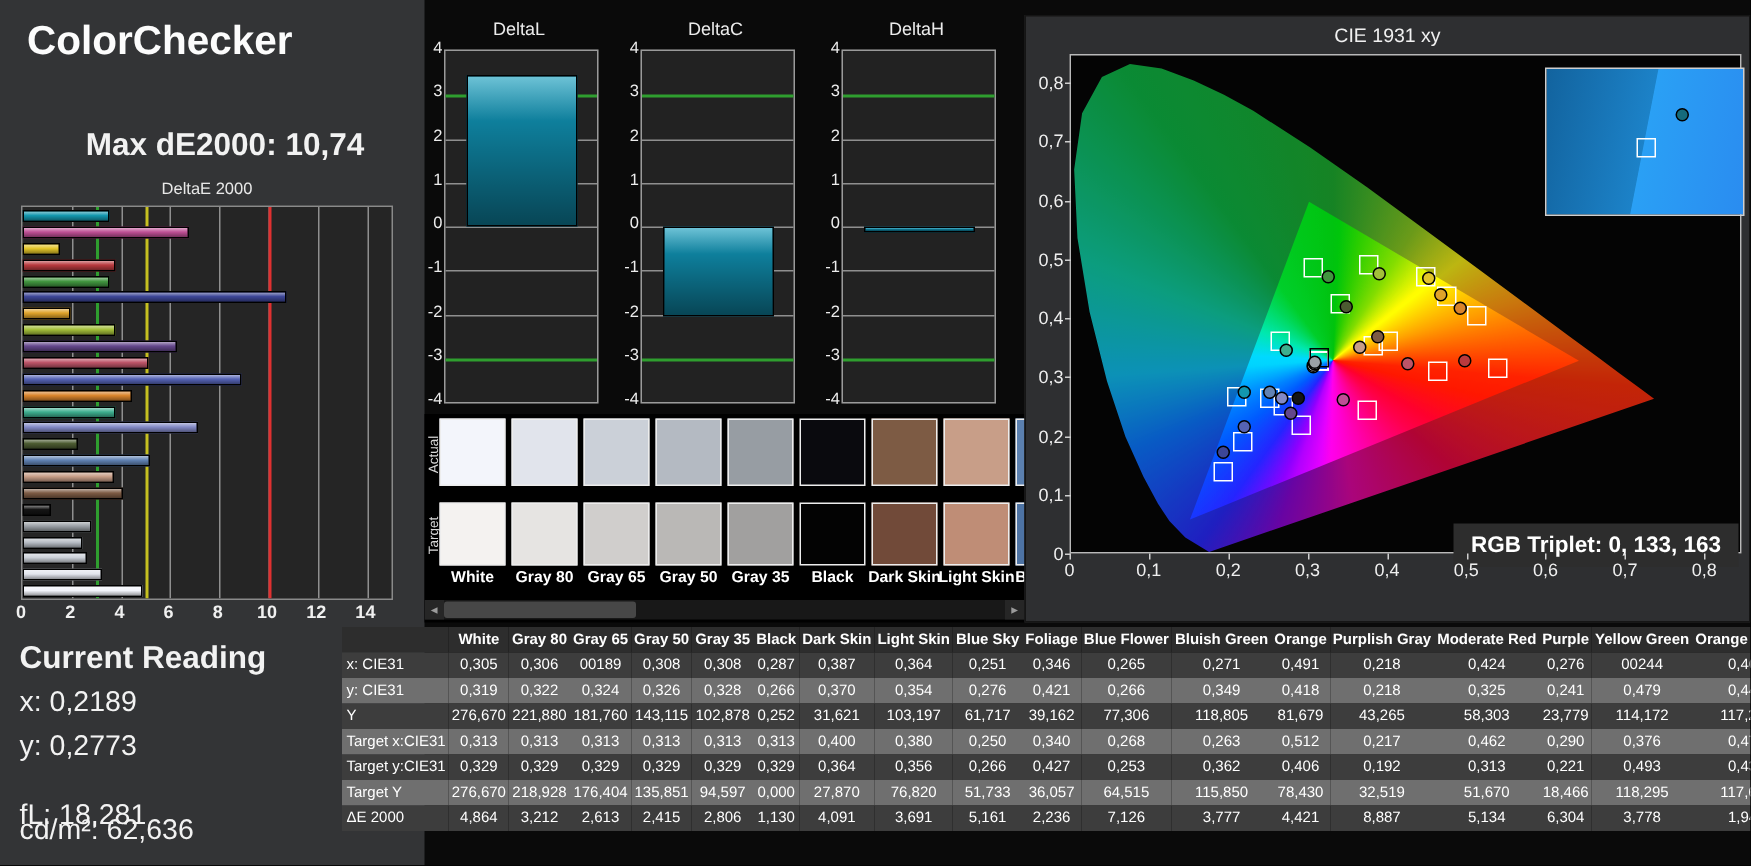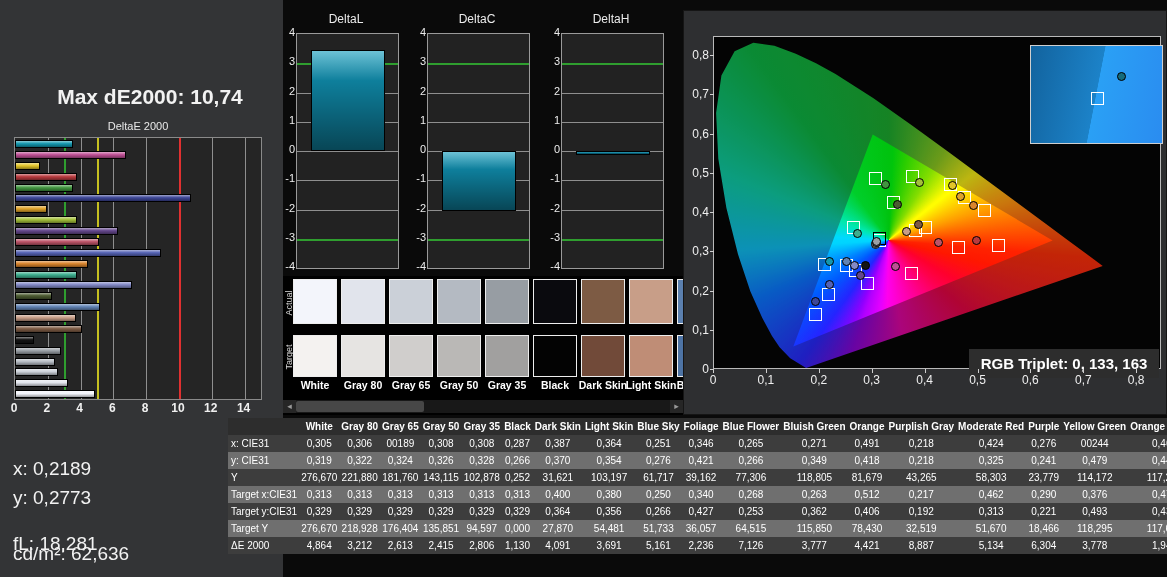--- a/index.html
+++ b/index.html
@@ -82,20 +82,21 @@
   tr.dark  { background:#3d3d3d; }
   tr.light { background:#6f6f6f; }
   thead th:first-child { background:#2d2d2d; }
 </style>
 </head>
 <body>
 
 <div class="app">
 
   <div class="left-panel">
+    <div class="cc-title">ColorChecker</div>
     <div class="cc-max">Max dE2000: 10,74</div>
     <div class="de-title">DeltaE 2000</div>
     <div class="de-plot" id="de-plot">
         <div class="vline" style="left: 32.8px;"></div>
         <div class="vline" style="left: 65.6px;"></div>
         <div class="vline" style="left: 98.4px;"></div>
         <div class="vline" style="left: 131.2px;"></div>
         <div class="vline" style="left: 164px;"></div>
         <div class="vline" style="left: 196.8px;"></div>
         <div class="vline" style="left: 229.6px;"></div>
@@ -131,20 +132,21 @@
         <div class="de-tick" style="left: 0px;">0</div>
         <div class="de-tick" style="left: 32.8px;">2</div>
         <div class="de-tick" style="left: 65.6px;">4</div>
         <div class="de-tick" style="left: 98.4px;">6</div>
         <div class="de-tick" style="left: 131.2px;">8</div>
         <div class="de-tick" style="left: 164px;">10</div>
         <div class="de-tick" style="left: 196.8px;">12</div>
         <div class="de-tick" style="left: 229.6px;">14</div>
       </div>
 
+    <div class="cr-title">Current Reading</div>
     <div class="cr-line" style="top:458px">x: 0,2189</div>
     <div class="cr-line" style="top:487px">y: 0,2773</div>
     <div class="cr-line" style="top:533px">fL: 18,281</div>
     <div class="cr-line" style="top:543px">cd/m²: 62,636</div>
   </div>
 
   <div class="mini" style="left:282px">
     <div class="mini-title">DeltaL</div>
     <div class="mini-plot" id="mini-plot-0">
         <div class="hline hgreen" style="top: 204.8px;"></div>
@@ -268,20 +270,21 @@
         </div>
       </div>
     <div class="sw-scroll">
       <div class="sw-arrow">◂</div>
       <div class="sw-thumb"></div>
       <div class="sw-arrow r">▸</div>
     </div>
   </div>
 
   <div class="cie-panel">
+    <div class="cie-title">CIE 1931 xy</div>
     <div class="cie-plot" id="cie-plot">
       <div class="cie-locus" id="cie-locus" style="clip-path: polygon(92.1px 331px, 76.2px 321.3px, 65.6px 310.3px, 58px 298.9px, 48.3px 280.9px, 36.3px 254.2px, 24px 217.2px, 12.4px 171px, 4.3px 121.7px, 2.1px 76px, 7.4px 38.5px, 20.6px 14.3px, 39.3px 5.7px, 60.4px 8.7px, 81.8px 16.7px, 102px 26.2px, 121.5px 36.9px, 159.5px 61.3px, 197.4px 87.9px, 234.9px 115.3px, 271.1px 142px, 304.3px 166.5px, 331.7px 186.8px, 352.2px 201.9px, 365.8px 212px, 380.4px 222.7px, 388.7px 228.9px);"></div>
       <div class="cie-tri" id="cie-tri" style="clip-path: polygon(338.6px 203.5px, 158.7px 97.5px, 79.3px 309.4px);"></div>
       <div id="cie-markers">
           <div class="cie-sq" style="left: 159.1px; top: 197.4px;"></div>
           <div class="cie-sq" style="left: 159.1px; top: 197.4px;"></div>
           <div class="cie-sq" style="left: 159.1px; top: 197.4px;"></div>
           <div class="cie-sq" style="left: 159.1px; top: 197.4px;"></div>
           <div class="cie-sq" style="left: 159.1px; top: 197.4px;"></div>
           <div class="cie-sq" style="left: 159.1px; top: 197.4px;"></div>
@@ -508,21 +511,21 @@
           </tr>
           <tr class="light">
             <th>Target Y</th>
             <td>276,670</td>
             <td>218,928</td>
             <td>176,404</td>
             <td>135,851</td>
             <td>94,597</td>
             <td>0,000</td>
             <td>27,870</td>
-            <td>54,481</td>
+            <td>76,820</td>
             <td>51,733</td>
             <td>36,057</td>
             <td>64,515</td>
             <td>115,850</td>
             <td>78,430</td>
             <td>32,519</td>
             <td>51,670</td>
             <td>18,466</td>
             <td>118,295</td>
             <td>117,620</td>

